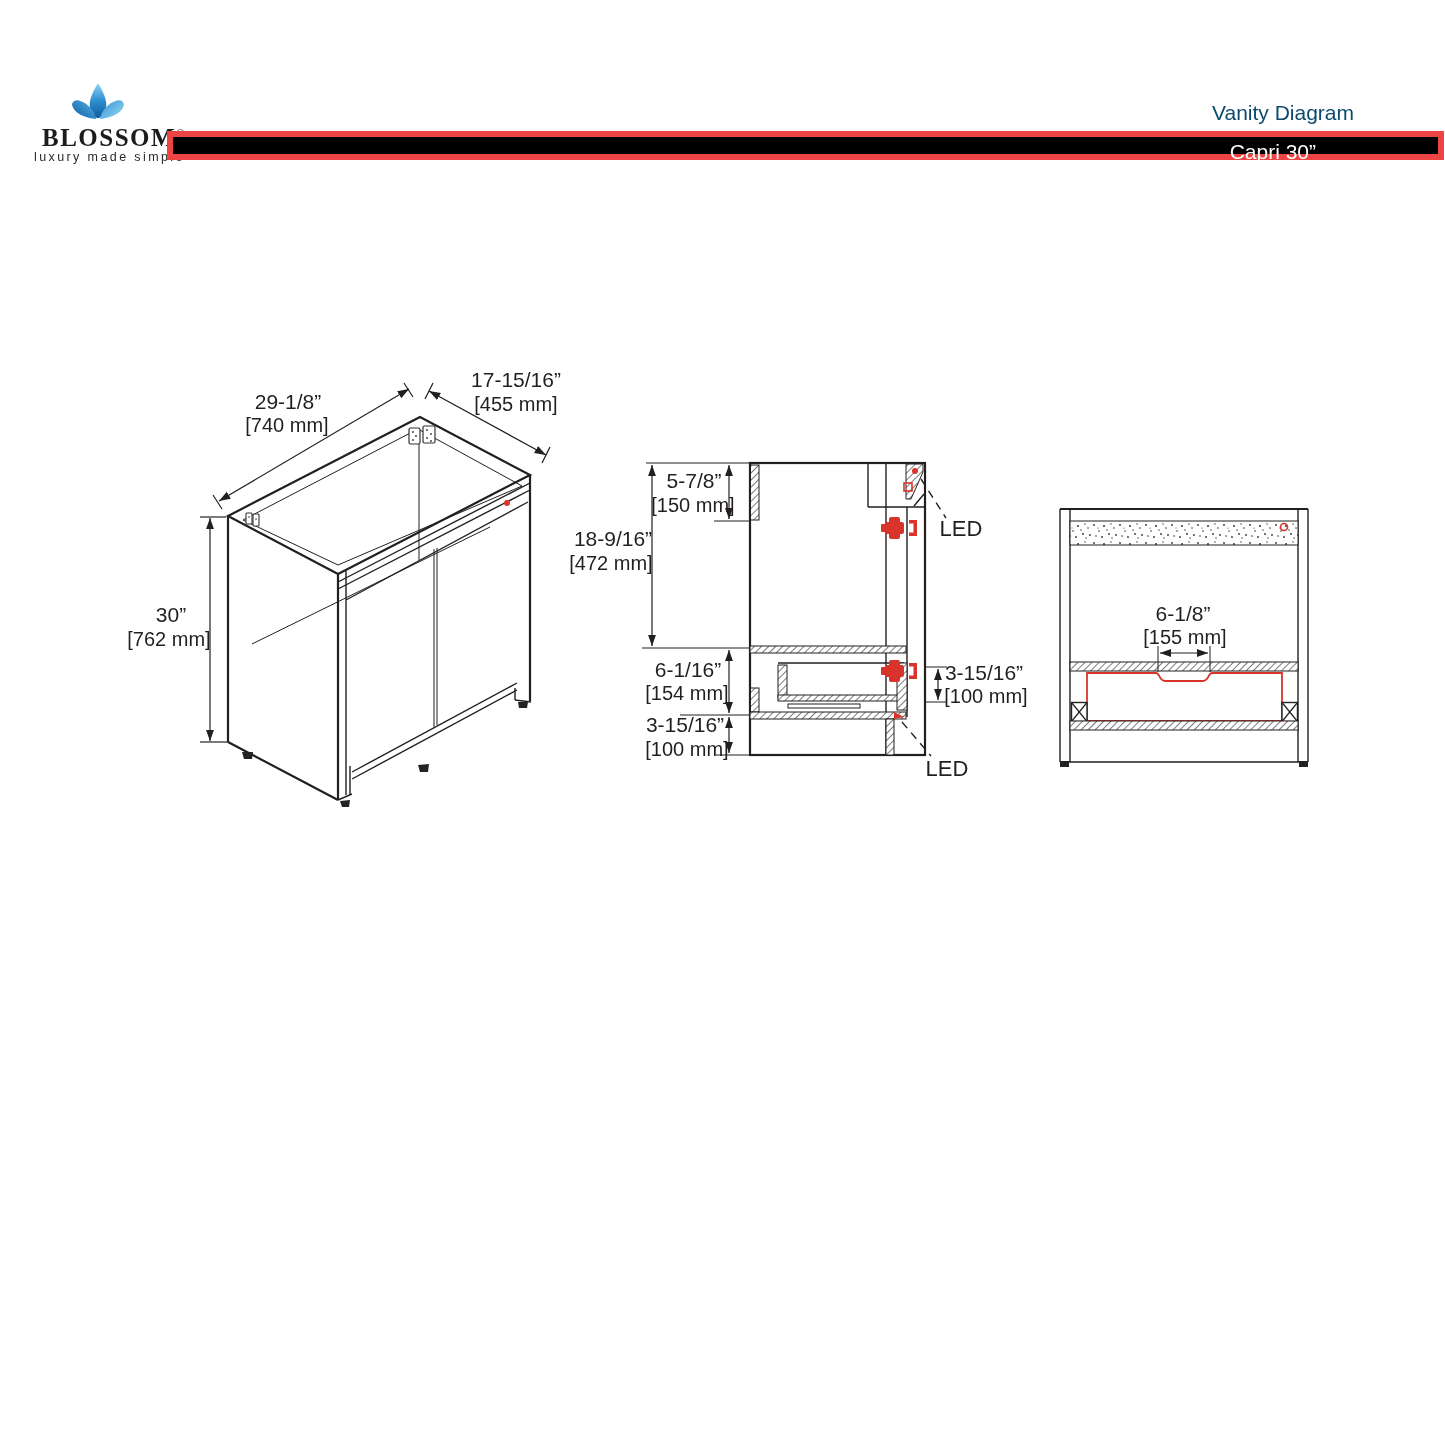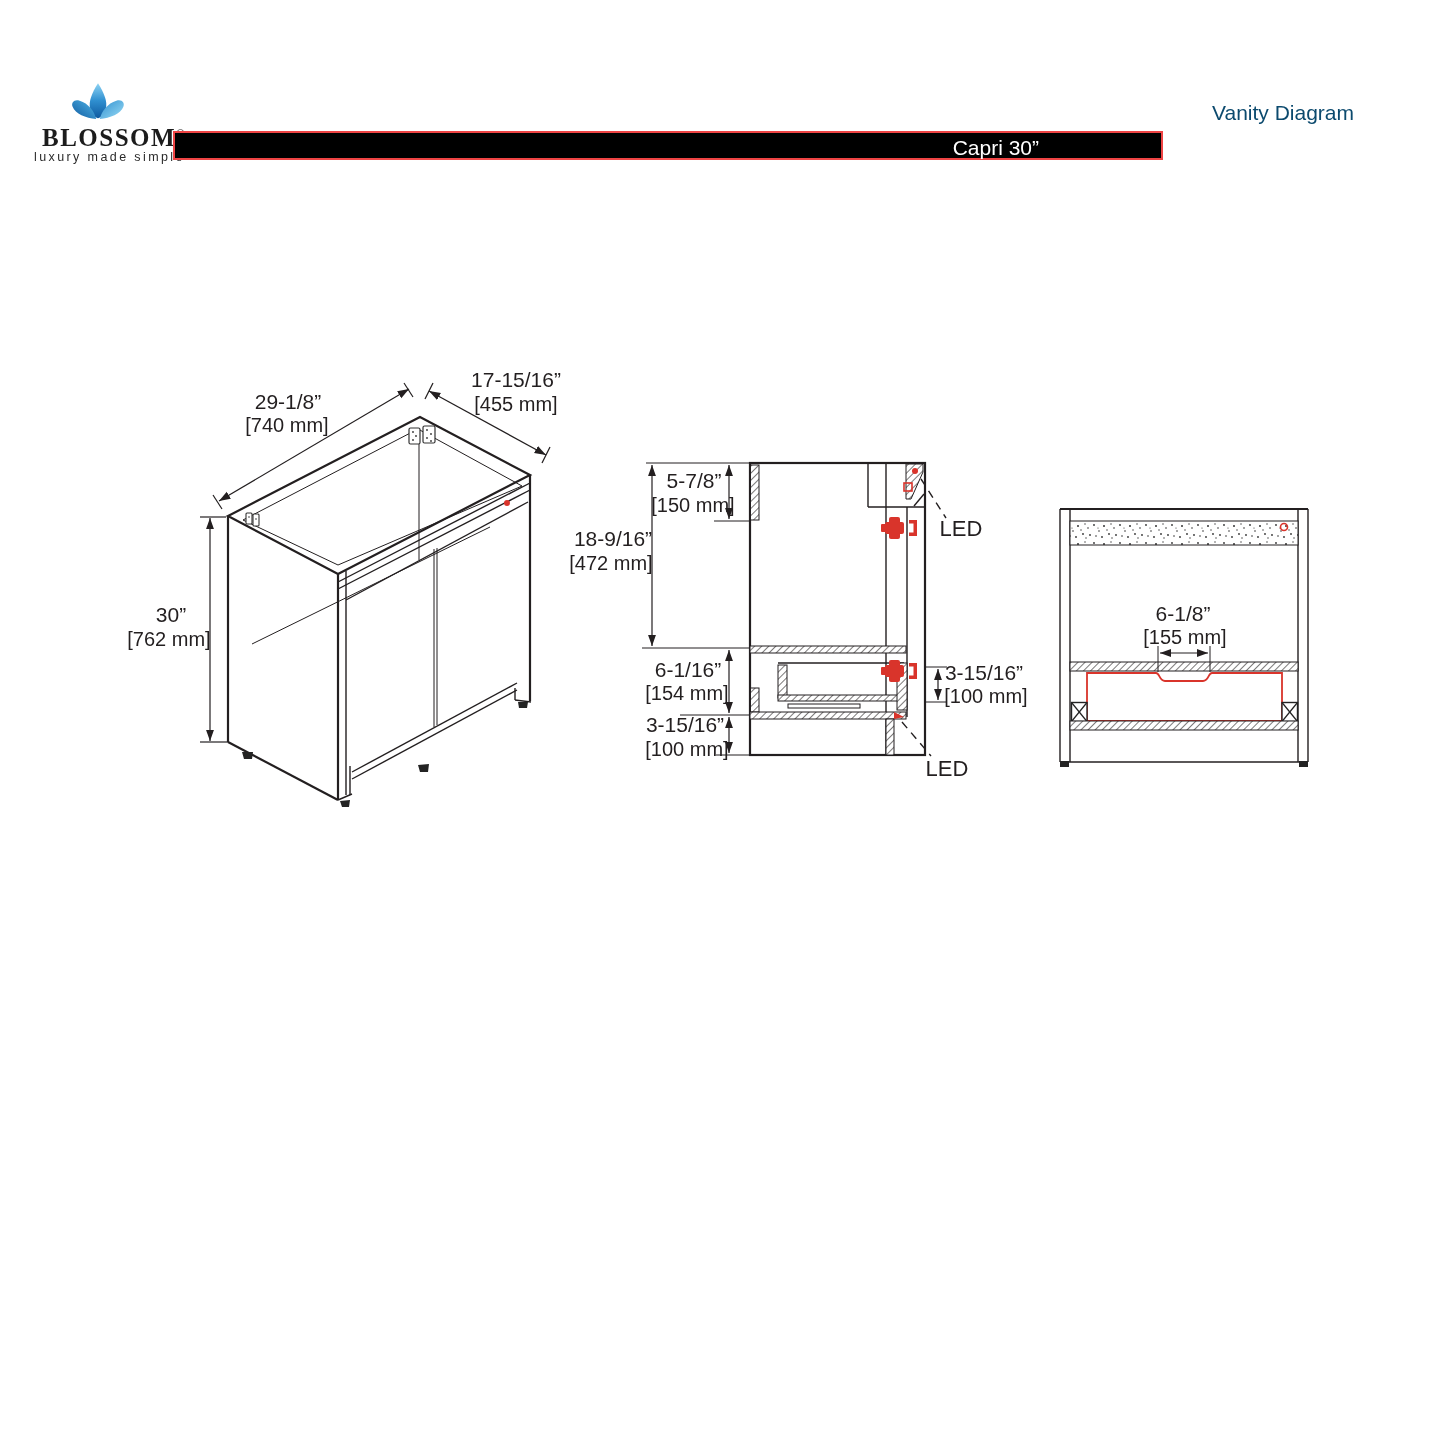--- a/index.html
+++ b/index.html
@@ -7,22 +7,22 @@
         font-family:"Liberation Sans",sans-serif;color:#231f20;}
   
   .logo-flower{position:absolute;left:70px;top:82px;width:56px;height:46px;}
   .brand-name{position:absolute;left:42px;top:124px;width:150px;
               font-family:"Liberation Serif",serif;font-size:25px;font-weight:600;
               letter-spacing:1.5px;color:#1c1c1c;white-space:nowrap;}
   .brand-name sup{font-size:11px;letter-spacing:0;}
   .brand-tagline{position:absolute;left:34px;top:150px;font-size:12.5px;letter-spacing:2.4px;
                  color:#2b2b2b;white-space:nowrap;}
   .page-title{position:absolute;top:101px;right:91px;font-size:21px;color:#0c4a6e;}
-  .model-bar{position:absolute;left:173px;top:131px;width:990px;height:29px;
-             background:#000;border:2px solid #ef4444;box-sizing:border-box;}
+  .model-bar{position:absolute;left:167px;top:131px;width:1277px;height:29px;
+             background:#000;border:6px solid #ef4444;box-sizing:border-box;}
   .model-label{position:absolute;top:3px;right:122px;color:#fff;font-size:21px;}
   
   .canvas{position:absolute;left:0;top:0;}
   text{font-family:"Liberation Sans",sans-serif;fill:#231f20;}
   .t-in{font-size:21px;}
   .t-mm{font-size:20px;}
   .t-led{font-size:22px;}
   .ln{stroke:#231f20;stroke-width:1.4;fill:none;}
   .ln-thin{stroke:#231f20;stroke-width:1;fill:none;}
   .ln-out{stroke:#231f20;stroke-width:2.2;fill:none;}

